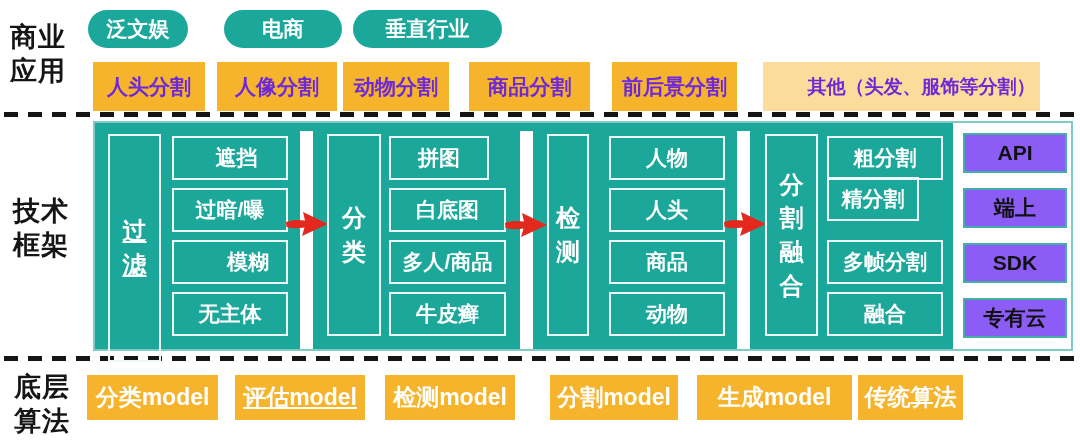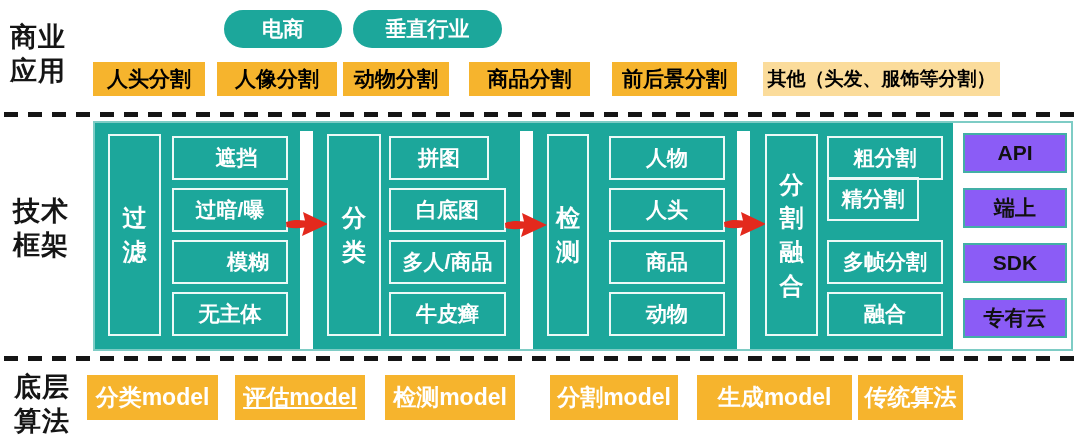--- a/index.html
+++ b/index.html
@@ -4,23 +4,23 @@
 <style>
   html,body{margin:0;padding:0;background:#fff;}
   .stage{position:relative;width:1080px;height:440px;background:#fff;overflow:hidden;
          font-family:"Liberation Sans","DejaVu Sans",sans-serif;}
   .rowlabel{position:absolute;font-weight:bold;font-size:27px;line-height:34px;
             color:var(--text,#151515);white-space:pre-line;letter-spacing:1px;text-align:center;}
   .dash{position:absolute;left:4px;width:1072px;height:5px;
         background:repeating-linear-gradient(90deg,var(--text,#151515) 0 14px,transparent 14px 24px);}
   .pill{position:absolute;top:10px;height:38px;border-radius:19px;background:var(--teal,#1CA79B);
         color:#fff;font-weight:bold;font-size:21px;display:flex;align-items:center;justify-content:center;}
-  .appbox{position:absolute;top:62px;height:34px;background:var(--orange,#F6B42D);color:#000000;
+  .appbox{position:absolute;top:62px;height:49px;background:var(--orange,#F6B42D);color:#6d28d9;
         font-weight:bold;font-size:21px;display:flex;align-items:center;justify-content:center;}
-  .appbox.light{background:var(--light_orange,#FBDC9B);font-size:19px;}
+  .appbox.light{background:var(--light_orange,#FBDC9B);font-size:19px;padding-left:40px;}
   .band{position:absolute;left:93px;top:121px;width:980px;height:230px;box-sizing:border-box;
         border:2px solid var(--border_teal,#7ECCC5);background:#fff;}
   .tealpanel{position:absolute;left:95px;top:123px;width:858px;height:226px;background:var(--teal,#1CA79B);}
   .notch{position:absolute;top:131px;height:218px;width:13px;background:#fff;}
   .gbox{position:absolute;box-sizing:border-box;border:2px solid #ecf9f7;color:#fff;font-weight:bold;
         display:flex;align-items:center;justify-content:center;text-align:center;}
   .gname{font-size:24px;line-height:1.4;}
   .gname .v{display:inline-block;width:1.05em;word-break:break-all;text-align:center;}
   .gitem{font-size:21px;height:44px;}
   .apibox{position:absolute;left:963px;width:104px;height:40px;box-sizing:border-box;
@@ -39,37 +39,38 @@
   <div class="rowlabel" style="left:10px;top:20px;">商业
 应用</div>
   <div class="rowlabel" style="left:13px;top:194px;">技术
 框架</div>
   <div class="rowlabel" style="left:14px;top:370px;">底层
 算法</div>
 
   <div class="dash" style="top:112px;"></div>
   <div class="dash" style="top:356px;"></div>
 
+  <div class="pill" style="left:88px;width:100px;">泛文娱</div>
   <div class="pill" style="left:224px;width:118px;">电商</div>
   <div class="pill" style="left:353px;width:149px;">垂直行业</div>
 
   <div class="appbox" style="left:93px;width:112px;">人头分割</div>
   <div class="appbox" style="left:217px;width:120px;">人像分割</div>
   <div class="appbox" style="left:343px;width:106px;">动物分割</div>
   <div class="appbox" style="left:469px;width:121px;">商品分割</div>
   <div class="appbox" style="left:612px;width:125px;">前后景分割</div>
   <div class="appbox light" style="left:763px;width:237px;">其他（头发、服饰等分割）</div>
 
   <div class="band"></div>
   <div class="tealpanel"></div>
   <div class="notch" style="left:300px;"></div>
   <div class="notch" style="left:520px;"></div>
   <div class="notch" style="left:737px;"></div>
 
-  <div class="gbox gname" style="left:108px;top:134px;width:53px;height:202px;">
+  <div class="gbox gname" style="left:108px;top:134px;width:53px;height:228px;text-decoration:underline;">
     <span class="v">过滤</span>
     </div>
   <div class="gbox gitem" style="left:172px;top:136px;width:116px;padding-left:13px;">遮挡</div>
   <div class="gbox gitem" style="left:172px;top:188px;width:116px;">过暗/曝</div>
   <div class="gbox gitem" style="left:172px;top:240px;width:116px;padding-left:36px;">模糊</div>
   <div class="gbox gitem" style="left:172px;top:292px;width:116px;">无主体</div>
 
   <div class="arrow" style="left:285px;top:207px;">
     <svg viewBox="0 0 44 34">
         <path d="M1 15 C8 12.5 13 12.5 20 13.5 L18 5 L43 17 L17 29 L19.5 20.5 C13 21.5 7 21.5 1.5 20 Z" fill="#E3291D"></path>

